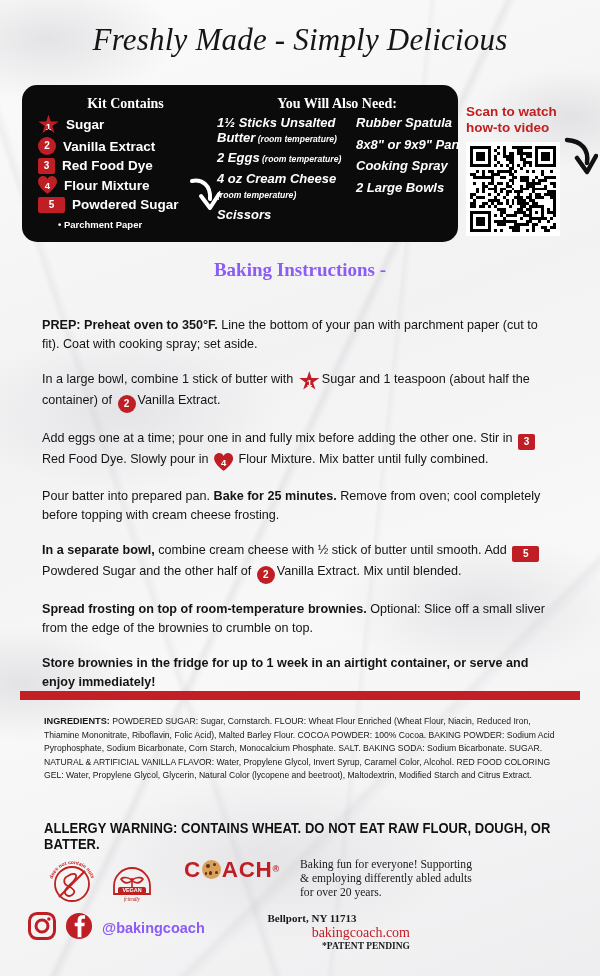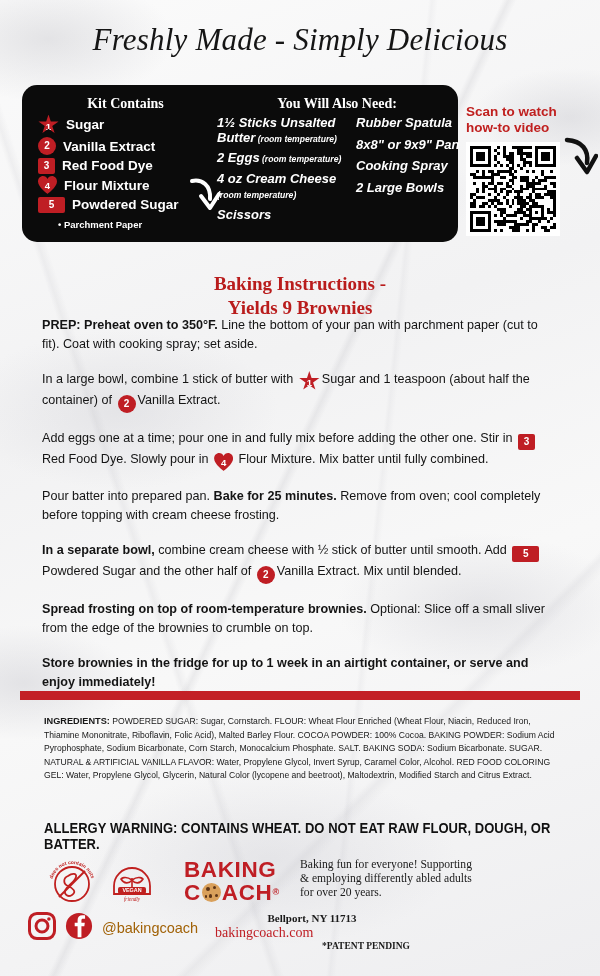--- a/index.html
+++ b/index.html
@@ -75,23 +75,23 @@
 
   
   .qr-area{position:absolute;left:466px;top:104px;width:130px;}
   .qr-title{color:#c0201f;font-weight:bold;font-size:13.5px;line-height:15.5px;}
   .qr-box{position:absolute;left:0;top:38px;width:86px;height:86px;background:#fff;padding:4px;}
   .qr-canvas{width:100%;height:100%;display:block;}
   .qr-arrow{position:absolute;left:92px;top:33px;width:40px;height:46px;}
 
   
   .inst-title{
-    position:absolute;left:0;top:272px;width:600px;text-align:center;
+    position:absolute;left:0;top:258px;width:600px;text-align:center;
     font-family:"Liberation Serif",serif;font-weight:bold;
-    color:#b91c1c;font-size:19px;line-height:24px;
+    color:#8b5cf6;font-size:19px;line-height:24px;
   }
   .steps{position:absolute;left:42px;top:316px;width:516px;}
   .step{font-size:12.6px;line-height:19px;color:#141414;margin-bottom:16px;}
   .step b{font-weight:bold;}
 
   
   .divider{position:absolute;left:20px;top:691px;width:560px;height:9px;background:#c32026;}
 
   
   .ingredients{position:absolute;left:44px;top:714px;width:516px;
@@ -99,34 +99,34 @@
     font-family:"Liberation Sans",sans-serif;transform:scaleY(1.08);transform-origin:top left;}
   .ingredients b{font-weight:bold;font-size:9.2px;}
   .allergy{position:absolute;left:44px;top:820px;width:520px;
     font-size:13px;font-weight:bold;color:#111;letter-spacing:.05px;transform:scaleY(1.08);transform-origin:top left;}
 
   
   .seal{position:absolute;width:52px;height:52px;}
   .seal-nut{left:46px;top:856px;}
   .seal-vegan{left:106px;top:856px;}
   .social{position:absolute;left:28px;top:912px;display:flex;align-items:center;gap:9px;}
-  .social-handle{font-size:14.5px;font-weight:normal;color:#a16207;}
+  .social-handle{font-size:14.5px;font-weight:bold;color:#8b5cf6;}
   .bc-logo{position:absolute;left:184px;top:858px;width:130px;}
   .bc-word{font-family:"Liberation Sans",sans-serif;font-weight:bold;color:#bf1e24;
     font-size:22.5px;letter-spacing:.6px;line-height:23px;}
   .bc-row2{display:flex;align-items:center;}
   .bc-reg{font-size:9px;vertical-align:super;font-weight:bold;}
   .cookie{display:inline-block;width:19px;height:19px;border-radius:50%;
     background:#d9a05b;position:relative;margin:0 1px;vertical-align:-3px;}
   .cookie i{position:absolute;background:#5b3317;border-radius:50%;}
   .tagline{position:absolute;left:300px;top:858px;width:175px;
     font-family:"Liberation Serif",serif;font-size:11.6px;line-height:14px;color:#1a1a1a;}
   .addr{position:absolute;left:222px;top:912px;width:180px;text-align:center;
     font-family:"Liberation Serif",serif;font-size:11px;font-weight:bold;color:#1a1a1a;}
-  .site{position:absolute;left:215px;top:925px;width:195px;text-align:left;
+  .site{position:absolute;left:215px;top:925px;width:195px;text-align:right;
     font-family:"Liberation Serif",serif;font-size:14px;color:#bf1e24;}
   .patent{position:absolute;left:215px;top:941px;width:195px;text-align:right;
     font-family:"Liberation Serif",serif;font-size:9.5px;font-weight:bold;color:#1a1a1a;}
 </style>
 </head>
 <body>
 
 <div class="marble"></div>
 
 <div class="page">
@@ -196,21 +196,20 @@
     <div class="qr-arrow">
       <svg viewBox="0 0 40 46" width="40" height="46">
         <path d="M9 3 C24 4 31 13 29 26" stroke="#111" stroke-width="4.5" fill="none" stroke-linecap="round"></path>
         <path d="M19 21 L29 35 L38 19" stroke="#111" stroke-width="4.5" fill="none" stroke-linecap="round" stroke-linejoin="round"></path>
       </svg>
     </div>
   </div>
 
   <div class="inst-title">
     <span>Baking Instructions  -</span><br>
-    <span>Yields 9 Brownies</span>
   </div>
   <div class="steps" id="steps">
       <div class="step"><b>PREP: Preheat oven to 350°F.</b><span> Line the bottom of your pan with parchment paper (cut to fit). Coat with cooking spray; set aside.</span></div>
       <div class="step"><span>In a large bowl, combine 1 stick of butter with </span><span class="bdg bdg-star ib"><span>1</span></span><span>Sugar and 1 teaspoon (about half the container) of </span><span class="bdg bdg-circle ib"><span>2</span></span><span>Vanilla Extract.</span></div>
       <div class="step"><span>Add eggs one at a time; pour one in and fully mix before adding the other one. Stir in </span><span class="bdg bdg-square ib"><span>3</span></span><span> Red Food Dye. Slowly pour in </span><span class="bdg bdg-heart ib"><span>4</span></span><span> Flour Mixture. Mix batter until fully combined.</span></div>
       <div class="step"><span>Pour batter into prepared pan. </span><b>Bake for 25 minutes.</b><span> Remove from oven; cool completely before topping with cream cheese frosting.</span></div>
       <div class="step"><b>In a separate bowl,</b><span> combine cream cheese with ½ stick of butter until smooth. Add </span><span class="bdg bdg-rect ib"><span>5</span></span><span> Powdered Sugar and the other half of </span><span class="bdg bdg-circle ib"><span>2</span></span><span>Vanilla Extract. Mix until blended.</span></div>
       <div class="step"><b>Spread frosting on top of room-temperature brownies.</b><span> Optional: Slice off a small sliver from the edge of the brownies to crumble on top.</span></div>
       <div class="step"><b>Store brownies in the fridge for up to 1 week in an airtight container, or serve and enjoy immediately!</b></div>
     </div>
@@ -257,21 +256,20 @@
     <span>
       <svg viewBox="0 0 30 30" width="28" height="28">
         <circle cx="15" cy="15" r="14" fill="#bf1e24"></circle>
         <path d="M17.6 15.4 h3.1 l.5 -4 h-3.6 v-2.3 c0 -1.1 .3 -1.8 1.9 -1.8 h2 V3.7 c-.4 -.05 -1.6 -.17 -3 -.17 c-3 0 -5 1.8 -5 5.1 v2.77 h-3.1 v4 h3.1 V27 h4.1 z" fill="#fff"></path>
       </svg>
     </span>
     <span class="social-handle">@bakingcoach</span>
   </div>
 
   <div class="bc-logo">
-    <div class="bc-word">BAKING</div>
     <div class="bc-word bc-row2">
       <span>C</span>
       <span class="cookie">
         <i style="width:4px;height:4px;left:4px;top:4px;"></i>
         <i style="width:3.4px;height:3.4px;left:11px;top:3px;"></i>
         <i style="width:3.6px;height:3.6px;left:7px;top:11px;"></i>
         <i style="width:3px;height:3px;left:13px;top:11px;"></i>
         <i style="width:2.6px;height:2.6px;left:3px;top:12px;"></i>
       </span>
       <span>ACH</span>

